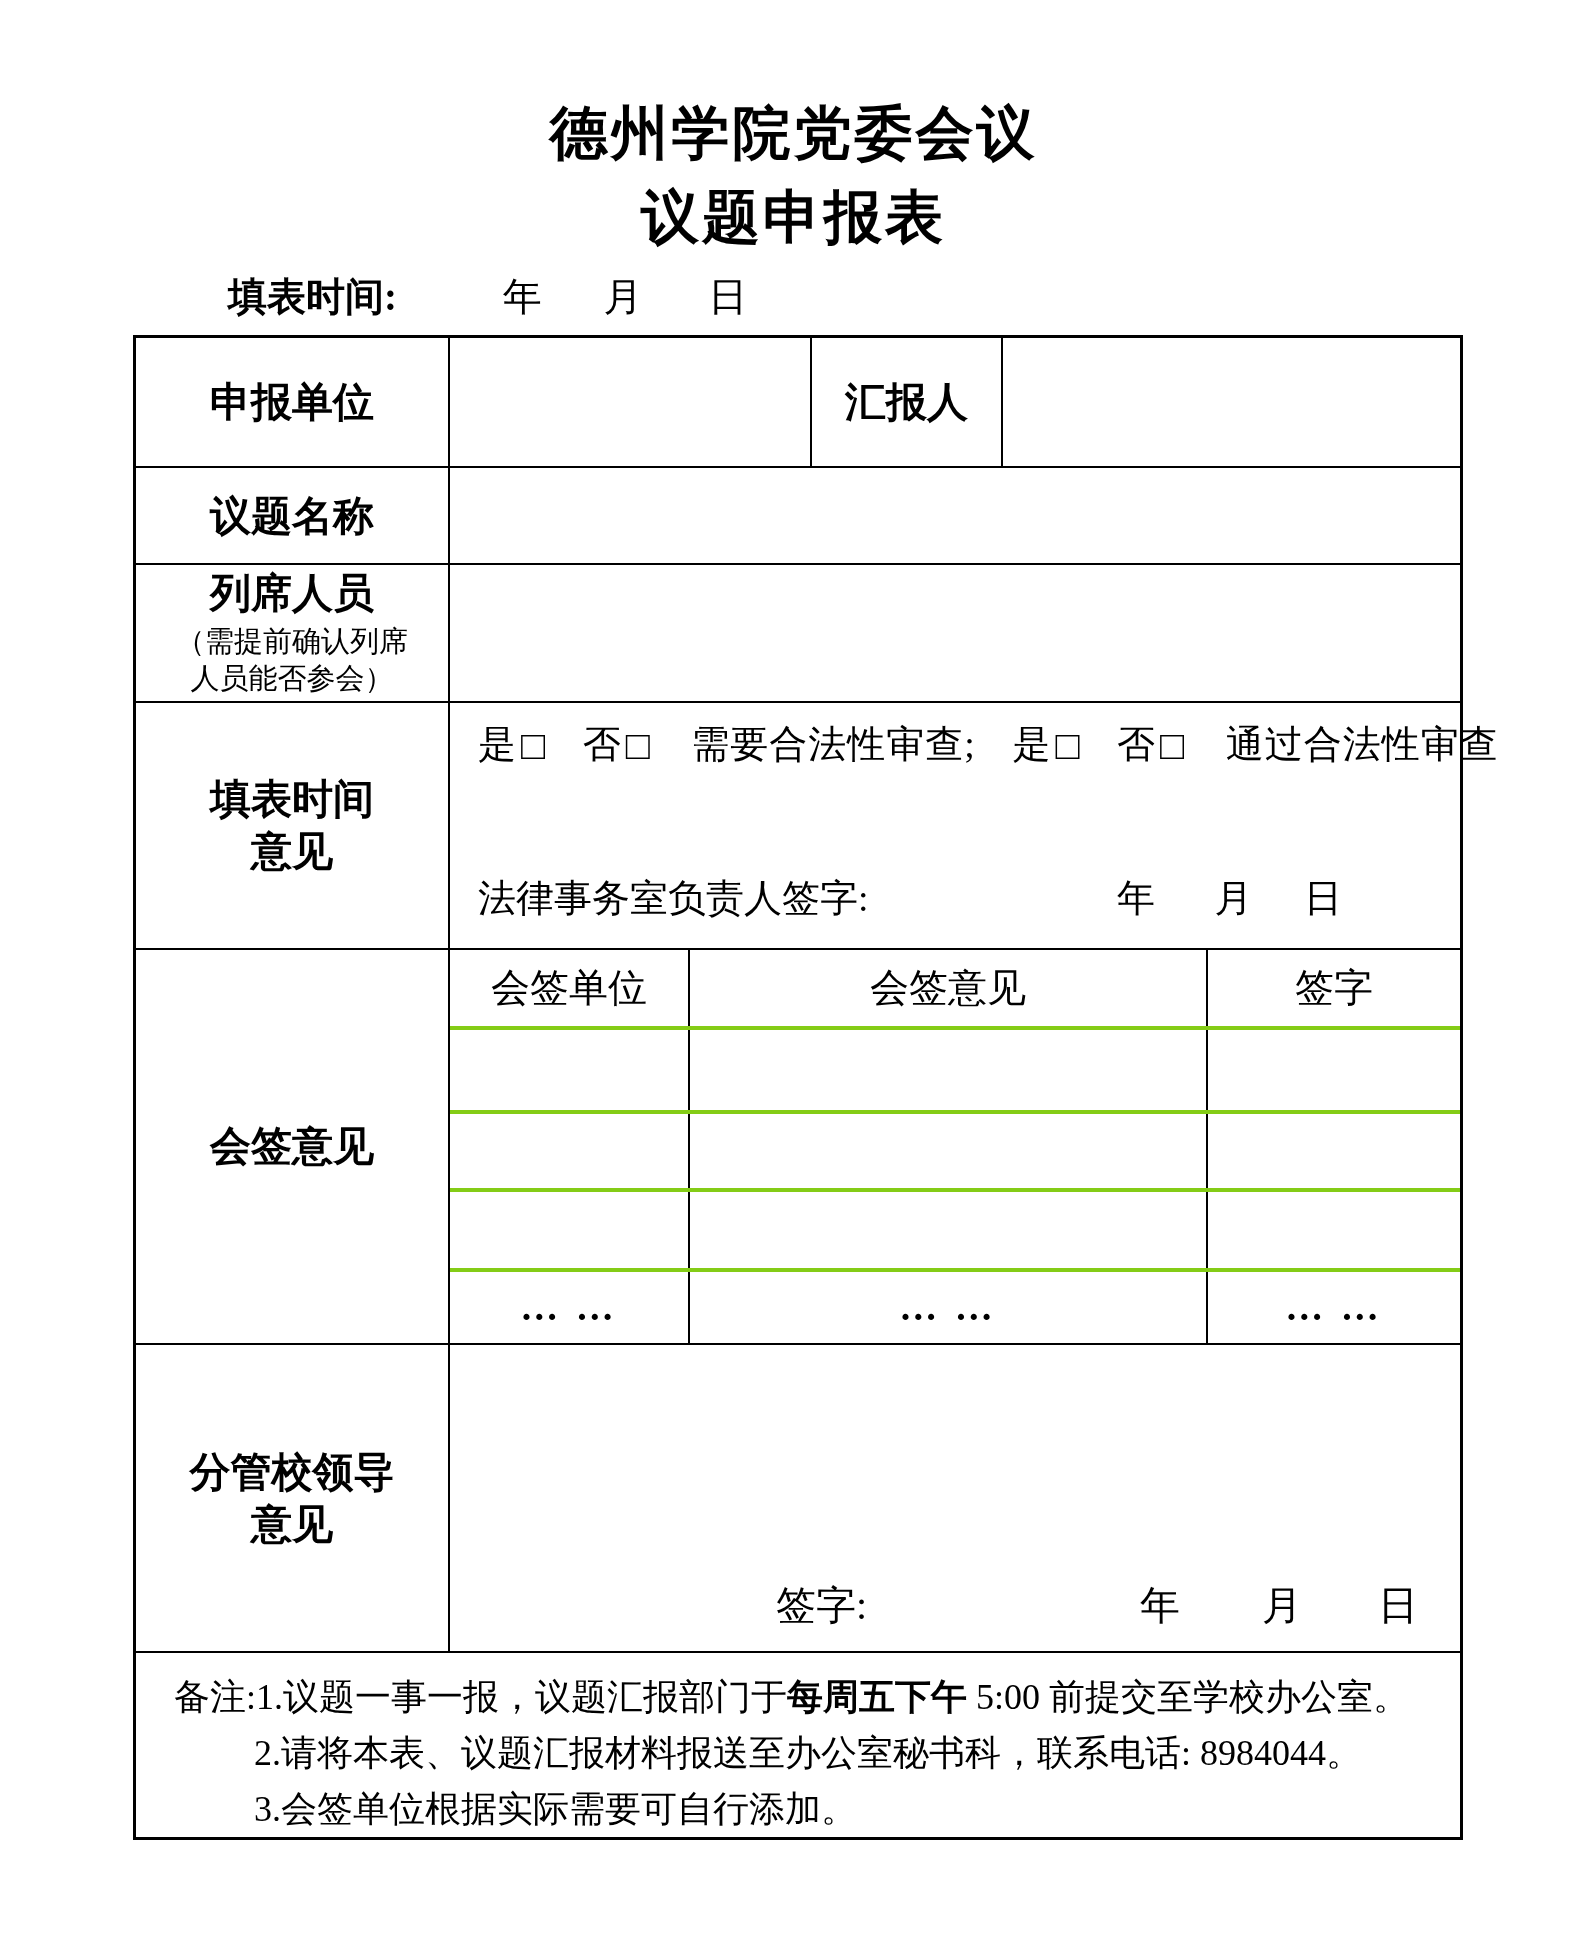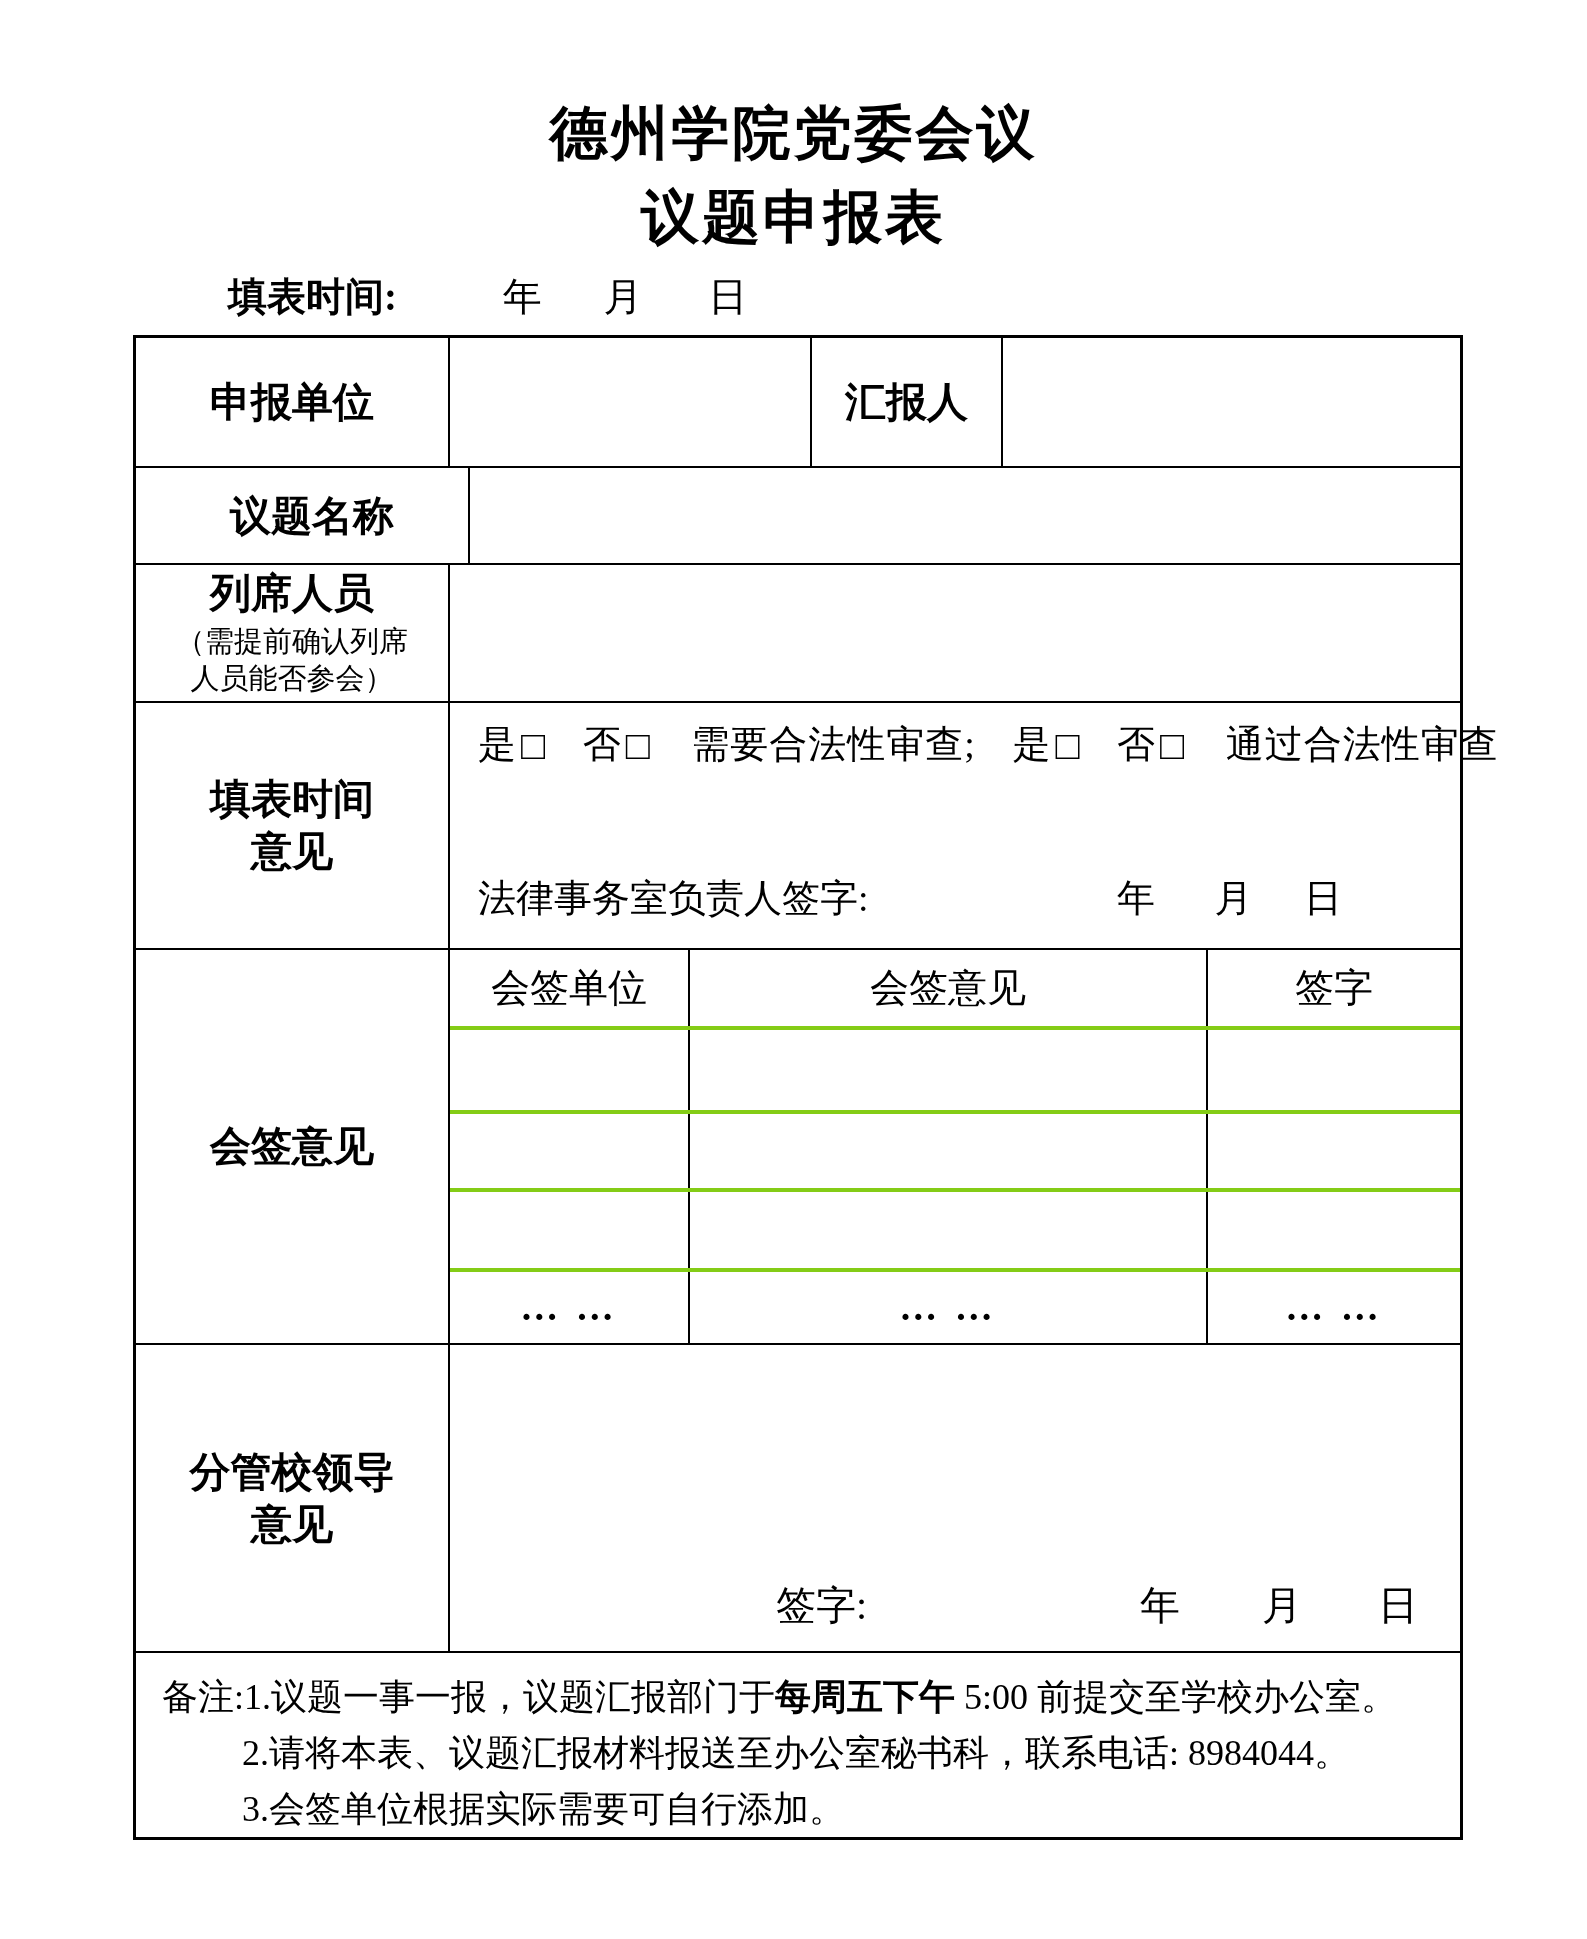--- a/index.html
+++ b/index.html
@@ -20,21 +20,21 @@
   .fill-time .ft-label { font-weight:700; font-family:"Liberation Serif", serif; }
   .fill-time .ft-year  { margin-left:96px; }
   .fill-time .ft-month { margin-left:52px; }
   .fill-time .ft-day   { margin-left:56px; }
 
   
   .form-table { position:absolute; left:133px; top:335px; width:1330px; height:1505px;
     border:3px solid #000; display:flex; flex-direction:column; }
   .frow { display:flex; border-bottom:2px solid #000; position:relative; }
   .frow:last-child { border-bottom:none; }
-  .r1 { height:132px; } .r2 { height:98px;padding-left:20px; } .r3 { height:139px; }
+  .r1 { height:132px; } .r2 { height:98px; } .r3 { height:139px; }
   .r4 { height:250px; } .r5 { height:400px; } .r6 { height:312px; }
   .r7 { flex:1; }
 
   .cell { border-right:2px solid #000; }
   .cell:last-child { border-right:none; }
   .label-cell { width:314px; display:flex; flex-direction:column; justify-content:center; align-items:center;
     font-family:"Liberation Sans", sans-serif; font-weight:700; font-size:41px; line-height:52px; text-align:center; }
   .fill-cell { flex:1; }
   .w-input1 { width:362px; flex:none; }
   .w-rep    { width:191px; flex:none; display:flex; justify-content:center; align-items:center;
@@ -68,21 +68,21 @@
 
   
   .leader-content { flex:1; position:relative; font-size:40px; }
   .leader-sign { position:absolute; left:0; right:0; bottom:18px; display:flex; white-space:nowrap;margin-left:38px; }
   .leader-sign .ls-label { margin-left:288px; }
   .leader-sign .ls-dates { margin-left:auto; margin-right:42px; }
   .leader-sign .ls-dates .dg-month { margin-left:72px; }
   .leader-sign .ls-dates .dg-day   { margin-left:66px; }
 
   
-  .notes-cell { flex:1; padding:16px 26px 0 26px; font-size:36px; line-height:56px; }
+  .notes-cell { flex:1; padding:16px 26px 0 38px; font-size:36px; line-height:56px; }
   .note-line { white-space:nowrap; }
   .note-indent { padding-left:80px; }
   .note-bold { font-weight:700; font-family:"Liberation Serif", serif; }
 </style>
 </head>
 <body>
 
 <div class="page">
 
   <div class="doc-title">

